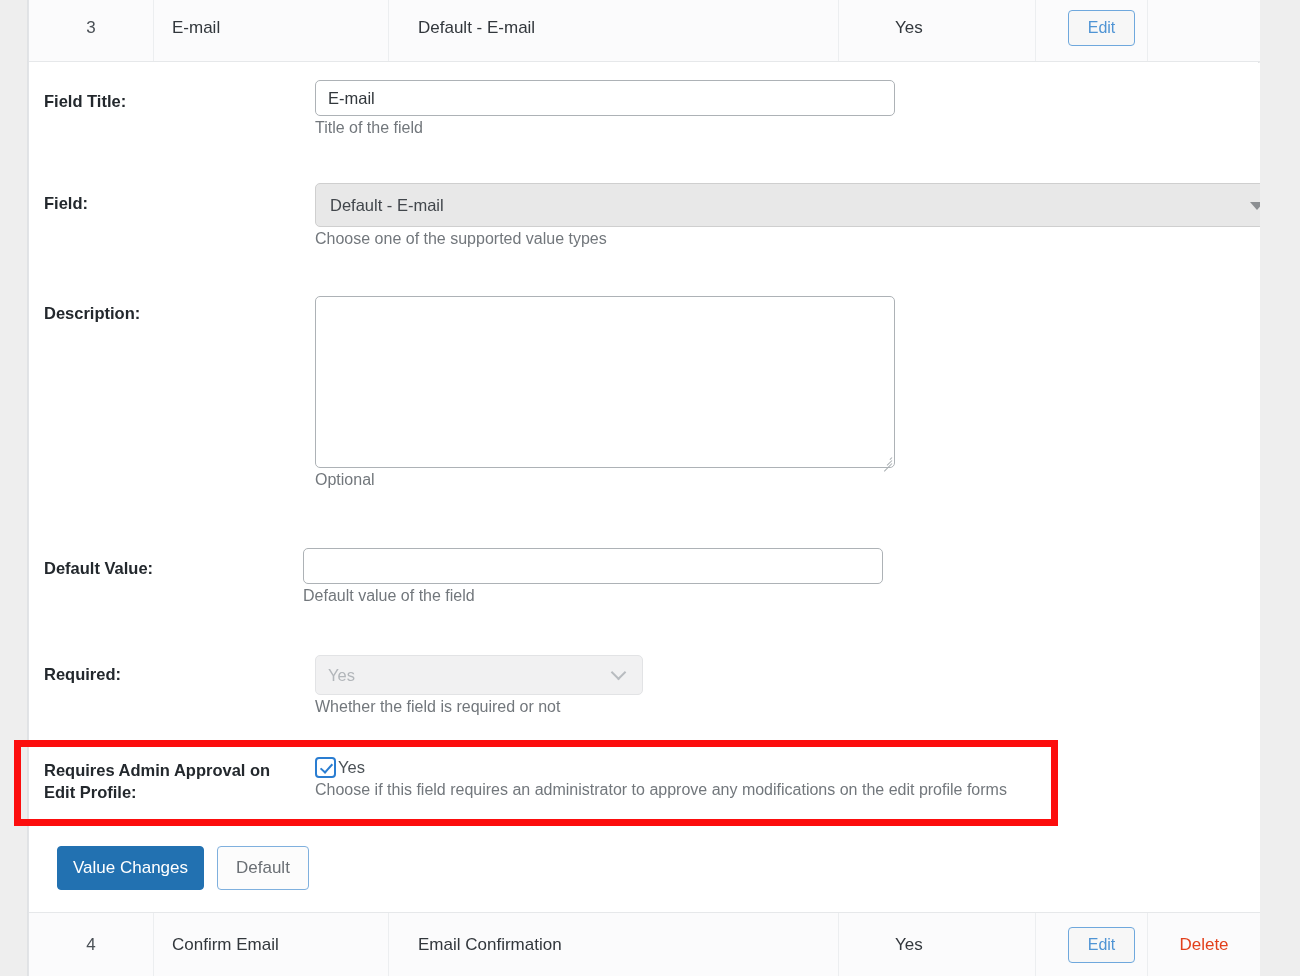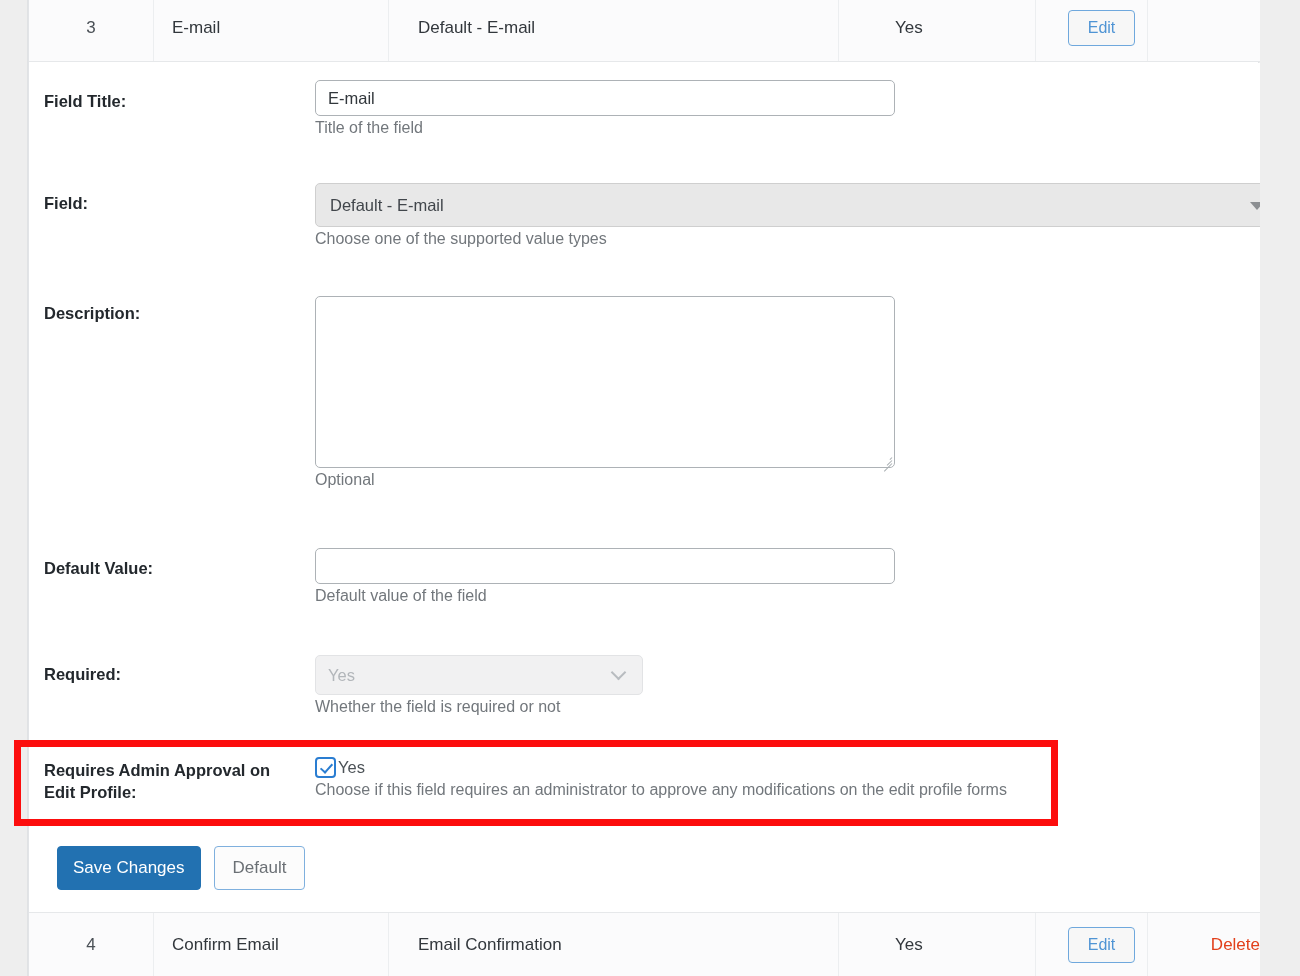--- a/index.html
+++ b/index.html
@@ -48,21 +48,21 @@
     height: 100%;
     display: flex;
     align-items: center;
     border-right: 1px solid #eceef0;
   }
   .cell-id       { width: 125px; justify-content: center; color: #4a5056; }
   .cell-title    { width: 235px; padding-left: 18px; }
   .cell-type     { width: 450px; padding-left: 29px; }
   .cell-required { width: 197px; padding-left: 56px; }
   .cell-edit     { width: 112px; justify-content: center; }
-  .cell-delete   { width: 112px; justify-content: flex-end; border-right: none; }
+  .cell-delete   { width: 112px; justify-content: center; border-right: none; }
 
   .btn-edit {
     display: inline-block;
     padding: 7px 19px;
     font-size: 16px;
     color: #4f94d4;
     background: #f7f7f7;
     border: 1px solid #6fa8dd;
     border-radius: 4px;
     line-height: 1.25;
@@ -349,21 +349,21 @@
             </span>
           </div>
           <div class="help-text">
             <div>Optional</div>
           </div>
         </div>
       </div>
 
       <div class="form-row" style="top:495px;">
         <div class="form-label">Default Value:</div>
-        <div class="form-control-area" style="left:286px; top:-10px;">
+        <div class="form-control-area" style="left:274px; top:-10px;">
           <input class="text-input" type="text" value="" style="">
           <div class="help-text">
             <div>Default value of the field</div>
           </div>
         </div>
       </div>
 
       <div class="form-row" style="top:601px;">
         <div class="form-label">Required:</div>
         <div class="form-control-area" style="left:286px; top:-9px;">
@@ -384,21 +384,21 @@
             <span class="checkbox"></span>
             <span class="checkbox-label">Yes</span>
           </div>
           <div class="help-text" style="">
             <div>Choose if this field requires an administrator to approve any modifications on the edit profile forms</div>
           </div>
         </div>
       </div>
 
       <div class="form-row" style="top:783px; left:28px; display:flex; gap:13px;">
-        <button class="btn btn-primary">Save Changes</button>
+        <button class="btn btn-primary">Value Changes</button>
         <button class="btn btn-secondary">Default</button>
       </div>
 
     </div>
 
     <div class="table-row row-bottom">
       <div class="cell cell-id">
         <span>4</span>
       </div>
       <div class="cell cell-title">

